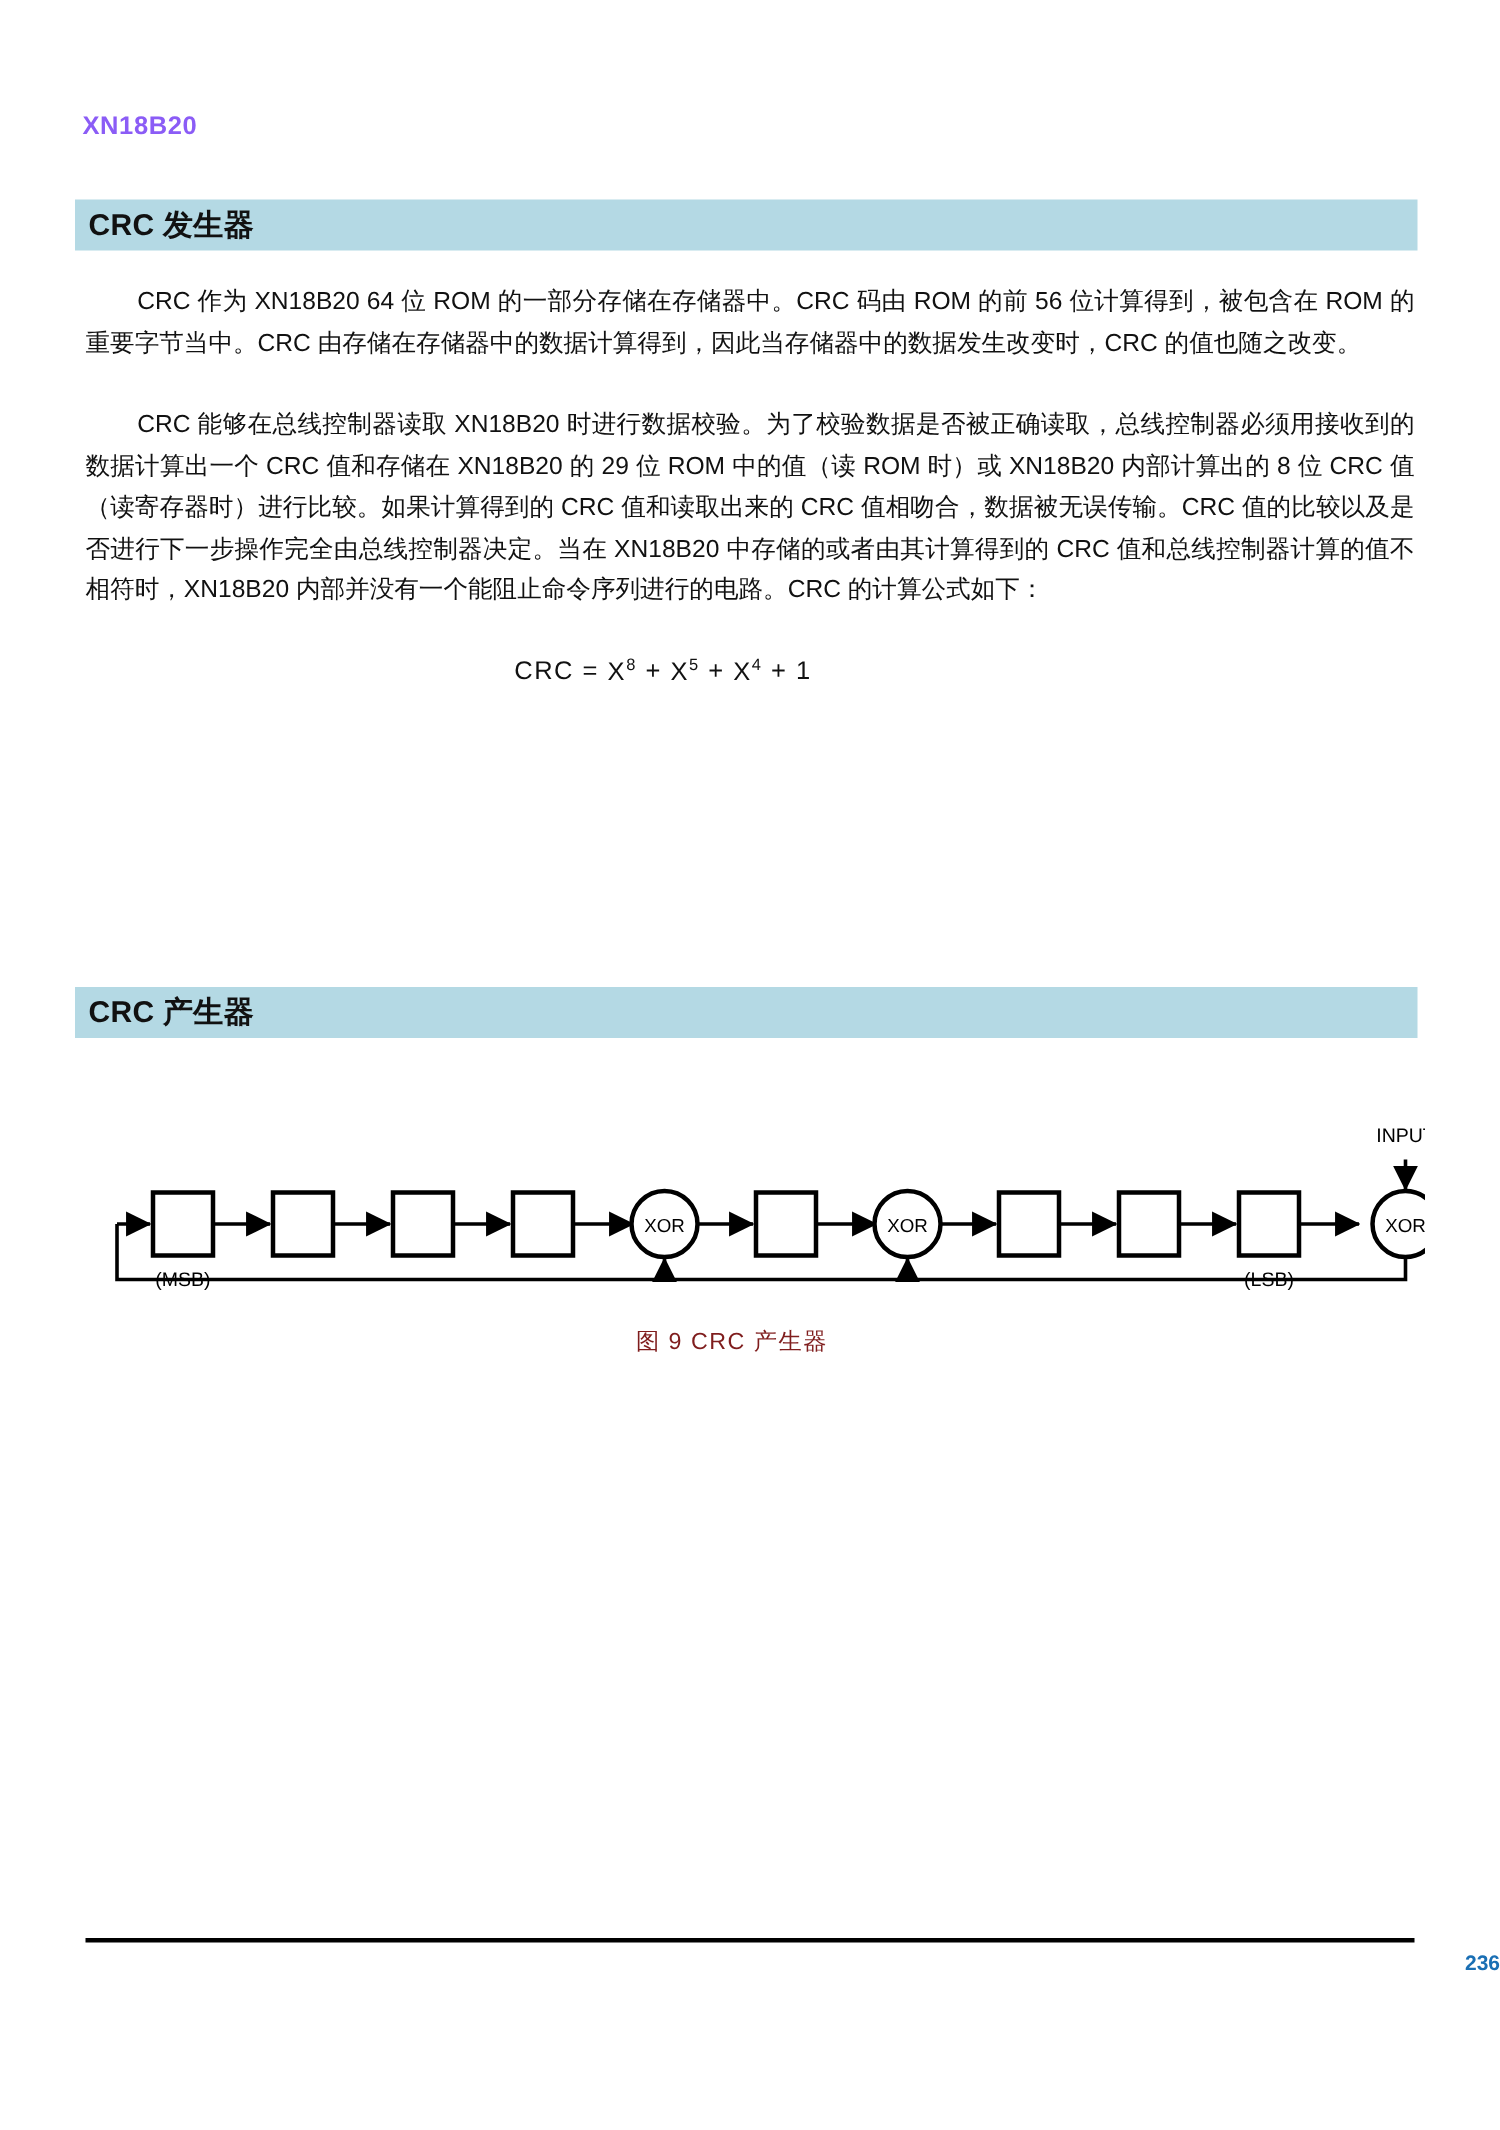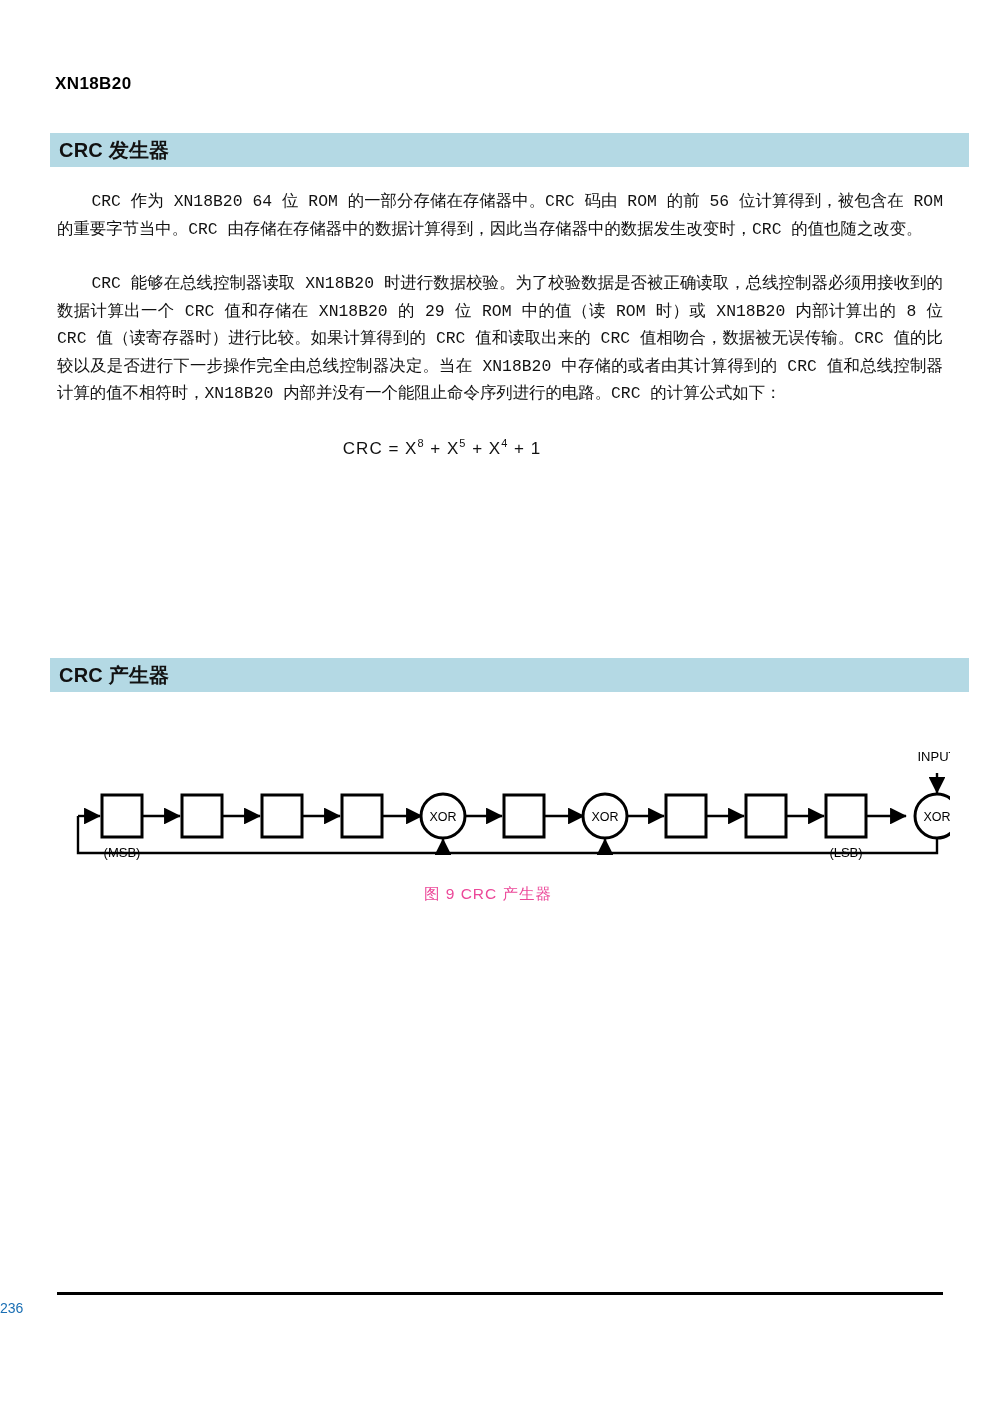--- a/index.html
+++ b/index.html
@@ -22,32 +22,31 @@
     height: 1420px;
   }
 
   
   .running-head {
     position: absolute;
     left: 55px;
     top: 74px;
     font-size: 17px;
     font-weight: bold;
-    color: #000000;
+    color: #8b5cf6;
     letter-spacing: 0.4px;
   }
 
   
   .section-bar {
     position: absolute;
     left: 50px;
     width: 895px;
     height: 34px;
     background: #b4d9e4;
-    padding-left: 24px;
   }
   .section-bar .bar-title {
     position: absolute;
     left: 9px;
     top: 50%;
     transform: translateY(-50%);
     font-size: 20px;
     font-weight: bold;
     color: #111;
     letter-spacing: 0.2px;
@@ -63,21 +62,20 @@
     width: 886px;
     font-size: 16.4px;
     line-height: 27.5px;
     color: #111;
     text-align: justify;
     text-justify: inter-ideograph;
   }
   .body-block p {
     margin: 0;
     text-indent: 2.1em;
-    font-family: Liberation Mono, monospace;
   }
   #para-1 { top: 188px; }
   #para-2 { top: 270px; }
   #para-3 { top: 483px; }
 
   .formula {
     position: absolute;
     left: 0;
     top: 437px;
     width: 884px;
@@ -96,41 +94,41 @@
     width: 900px;
     height: 140px;
   }
   .figure-caption {
     position: absolute;
     left: 0;
     top: 884px;
     width: 976px;
     text-align: center;
     font-size: 15.5px;
-    color: #ec4899;
+    color: #7f1d1d;
     letter-spacing: 1px;
   }
 
   
   .footer-rule {
     position: absolute;
     left: 57px;
     top: 1292px;
     width: 886px;
     height: 3px;
     background: #000;
   }
   .footer-pageno {
     position: absolute;
     left: 0;
     top: 1300px;
     width: 1000px;
-    text-align: left;
+    text-align: right;
     font-size: 14px;
-    font-weight: normal;
+    font-weight: bold;
     color: #1a6fb4;
   }
 </style>
 </head>
 <body>
 
 <div class="page">
 
   <div class="running-head">XN18B20</div>
 

